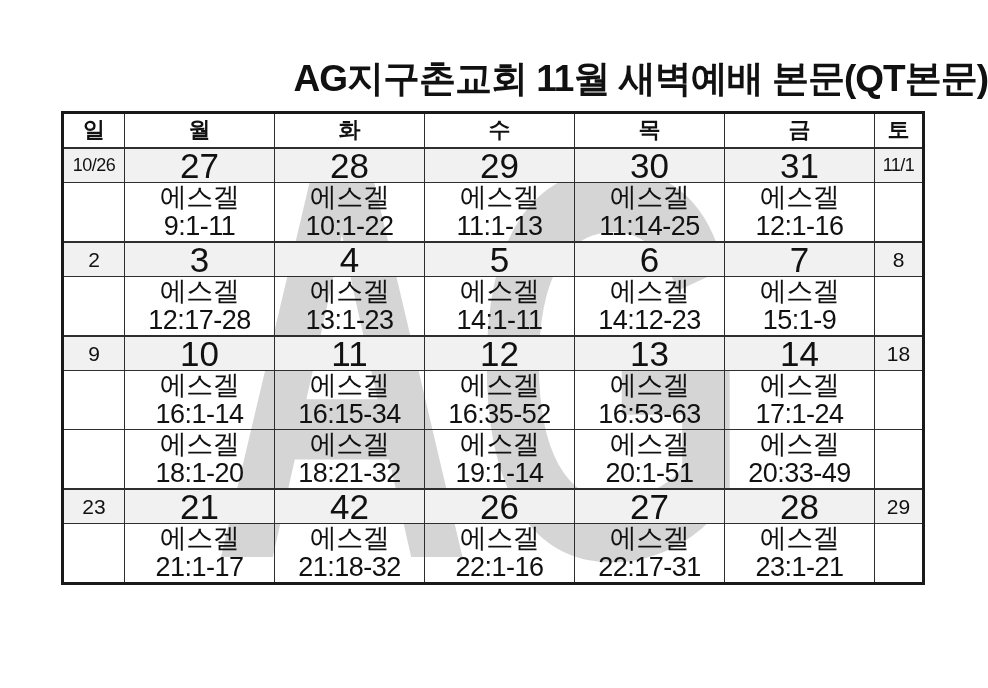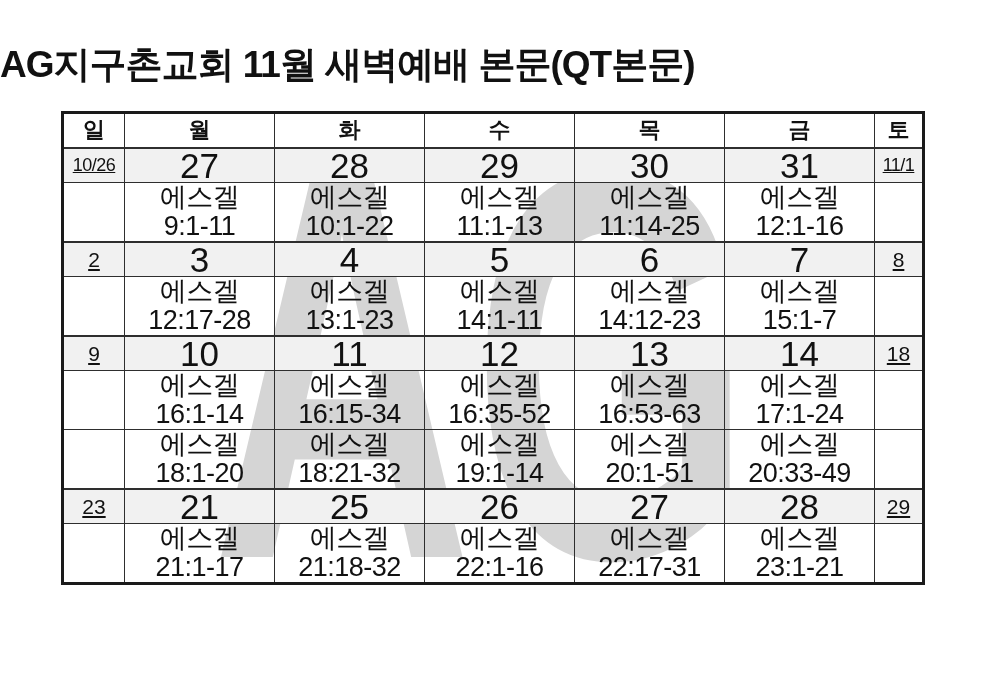--- a/index.html
+++ b/index.html
@@ -8,22 +8,22 @@
 
   .page {
     position: relative;
     width: 988px; height: 688px;
     background: #ffffff;
     overflow: hidden;
   }
 
   .title {
     position: absolute;
-    top: 40px; left: 0; width: 100%;
-    text-align: left;
+    top: 54px; left: 0; width: 100%;
+    text-align: right;
     font-size: 37px;
     font-weight: bold;
     letter-spacing: -1px;
     z-index: 2;
   }
 
   .watermark-svg {
     position: absolute;
     left: 0; top: 0;
     z-index: 0;
@@ -60,21 +60,21 @@
 
   tr.date-row td {
     height: 33px;
     background: #f1f1f1;
     text-align: center;
     vertical-align: middle;
     font-size: 35px;
     line-height: 33px;
     border-top-width: 2px;
   }
-  tr.date-row td.edge-date { font-size: 21px; text-decoration: underline; }
+  tr.date-row td.edge-date { font-size: 21px; }
   tr.date-row td.small-date { font-size: 18px; letter-spacing: -0.5px; }
 
   tr.reading-row td {
     height: 51px;
     background: transparent;
     text-align: center;
     vertical-align: middle;
     border-top-width: 1px;
   }
   td.reading-cell div {
@@ -180,21 +180,21 @@
           <td class="reading-cell">
             <div>에스겔</div>
             <div>14:1-11</div>
           </td>
           <td class="reading-cell">
             <div>에스겔</div>
             <div>14:12-23</div>
           </td>
           <td class="reading-cell">
             <div>에스겔</div>
-            <div>15:1-7</div>
+            <div>15:1-9</div>
           </td>
           <td class="hatch"></td>
         </tr>
         <tr class="date-row">
           <td class="edge-date">9</td>
           <td>10</td>
           <td>11</td>
           <td>12</td>
           <td>13</td>
           <td>14</td>
@@ -244,21 +244,21 @@
           </td>
           <td class="reading-cell">
             <div>에스겔</div>
             <div>20:33-49</div>
           </td>
           <td class="hatch"></td>
         </tr>
         <tr class="date-row">
           <td class="edge-date">23</td>
           <td>21</td>
-          <td>25</td>
+          <td>42</td>
           <td>26</td>
           <td>27</td>
           <td>28</td>
           <td class="edge-date">29</td>
         </tr>
         <tr class="reading-row">
           <td class="hatch"></td>
           <td class="reading-cell">
             <div>에스겔</div>
             <div>21:1-17</div>

